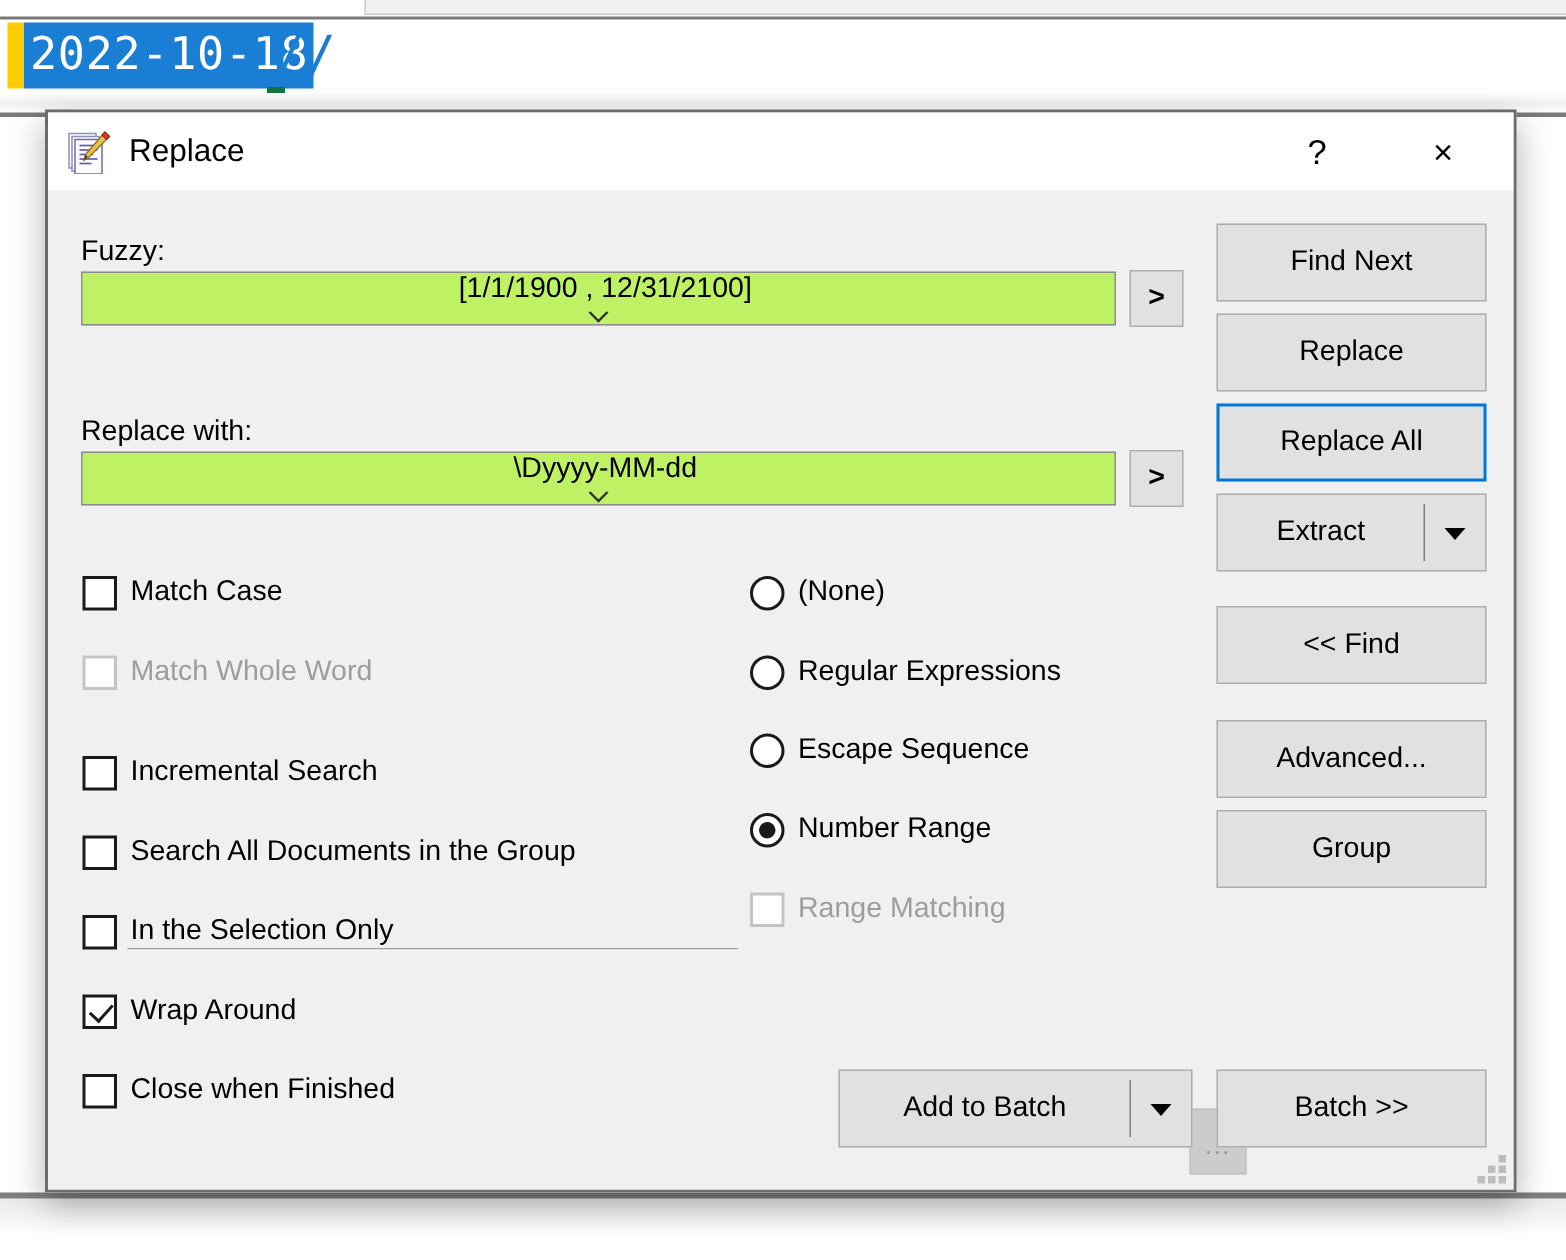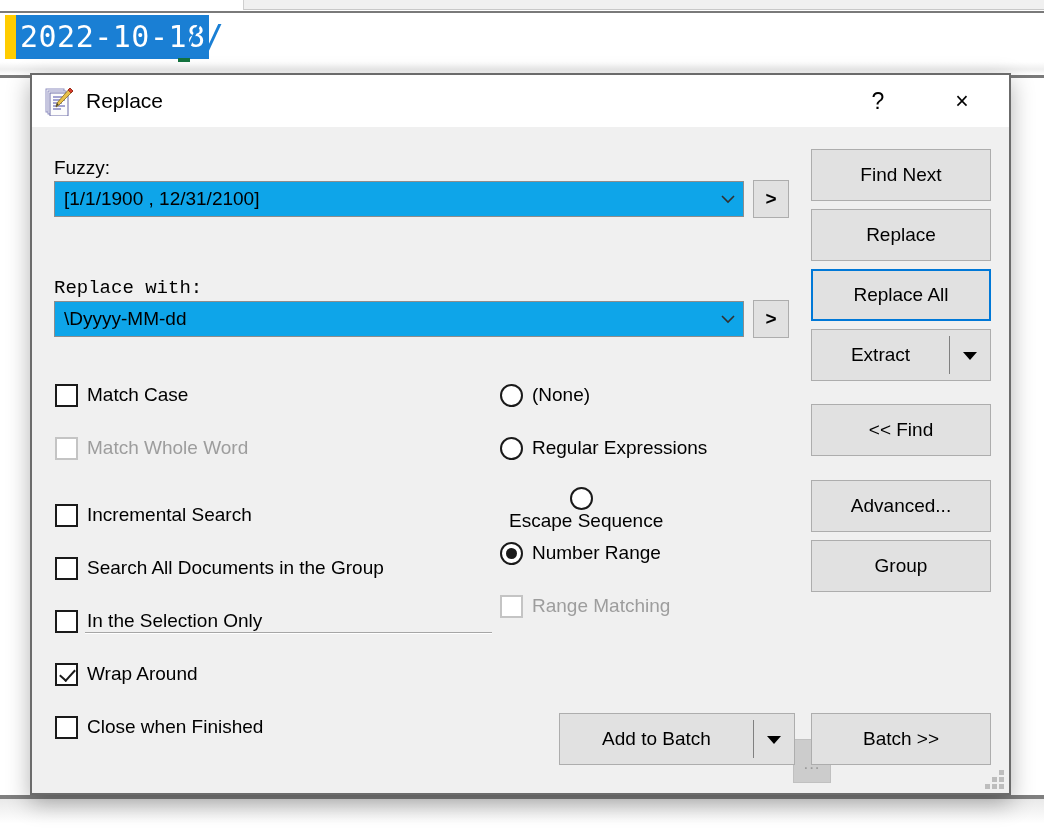--- a/index.html
+++ b/index.html
@@ -139,25 +139,26 @@
   .field-label {
     position: absolute;
     font-size: 19px;
     color: #000000;
   }
 
   
   .combo {
     position: absolute;
     height: 36px;
-    background: #0ea5e9;
+    background: #bef264;
     border: 1px solid #8d8d8d;
     display: flex;
     align-items: center;
     cursor: text;
+    flex-direction: column;
   }
   .combo-value {
     flex: 1 1 auto;
     padding-left: 9px;
     font-size: 19px;
     color: #000000;
     white-space: nowrap;
     overflow: hidden;
   }
   .combo-arrow {
@@ -383,21 +384,21 @@
     <div class="combo" style="left:22px; top:54px; width:690px;">
       <div class="combo-value" title="[1/1/1900 , 12/31/2100]">[1/1/1900 , 12/31/2100]</div>
       <div class="combo-arrow">
         <svg width="16" height="10" viewBox="0 0 16 10">
             <path d="M2 2 L8 8 L14 2" fill="none" stroke="#303030" stroke-width="1.6"></path>
           </svg>
       </div>
     </div>
     <div class="gt-btn" style="left:721px; top:53px;">&gt;</div>
 
-    <div class="field-label" style="left:22px; top:150px;font-family:Liberation Mono, monospace;">Replace with:</div>
+    <div class="field-label" style="left:22px; top:150px;">Replace with:</div>
     <div class="combo" style="left:22px; top:174px; width:690px;">
       <div class="combo-value" title="\Dyyyy-MM-dd">\Dyyyy-MM-dd</div>
       <div class="combo-arrow">
         <svg width="16" height="10" viewBox="0 0 16 10">
             <path d="M2 2 L8 8 L14 2" fill="none" stroke="#303030" stroke-width="1.6"></path>
           </svg>
       </div>
     </div>
     <div class="gt-btn" style="left:721px; top:173px;">&gt;</div>
 
@@ -441,21 +442,21 @@
     <div class="radio-row" style="left:468px; top:255px;">
       <span class="rbox"></span>
       <span class="radio-label">(None)</span>
     </div>
 
     <div class="radio-row" style="left:468px; top:308px;">
       <span class="rbox"></span>
       <span class="radio-label">Regular Expressions</span>
     </div>
 
-    <div class="radio-row" style="left:468px; top:360px;flex-direction:column;">
+    <div class="radio-row" style="left:468px; top:360px;">
       <span class="rbox"></span>
       <span class="radio-label">Escape Sequence</span>
     </div>
 
     <div class="radio-row" style="left:468px; top:413px;">
       <span class="rbox selected"></span>
       <span class="radio-label">Number Range</span>
     </div>
 
     <div class="check-row disabled" style="left:468px; top:466px;">

